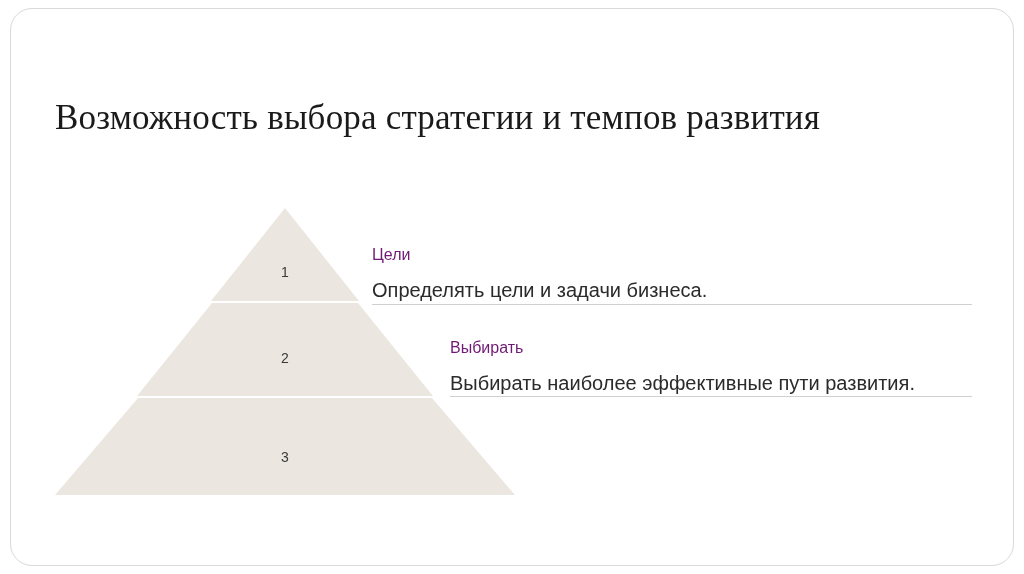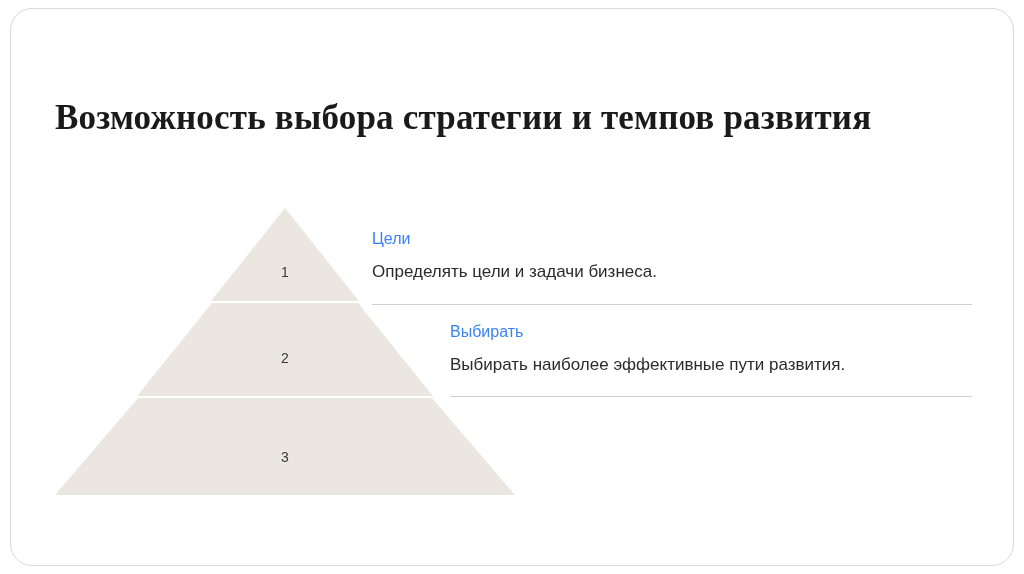--- a/index.html
+++ b/index.html
@@ -31,21 +31,21 @@
   }
   .slide-title {
     position: absolute;
     left: 55px;
     top: 72px;
     width: 830px;
     font-family: "Liberation Serif", serif;
     font-size: 35px;
     line-height: 1.32;
     color: #1a1a1a;
-    font-weight: bold;
+    font-weight: normal;
     letter-spacing: 0.2px;
   }
 
   
   .pyramid {
     position: absolute;
     left: 55px;
     top: 208px;
     width: 460px;
     height: 287px;
@@ -85,26 +85,27 @@
     top: 208px;
     width: 600px;
     height: 290px;
   }
   .entry {
     position: absolute;
     left: 0;
   }
   .entry .entry-title {
     font-size: 16px;
-    color: #3b82f6;
+    color: #701a75;
     font-family: "Liberation Sans", sans-serif;
     margin-bottom: 12px;
+    margin-top: 16px;
   }
   .entry .entry-desc {
-    font-size: 17px;
+    font-size: 20px;
     color: #2b2b2b;
     font-family: "Liberation Sans", sans-serif;
     line-height: 1.4;
   }
   .rule {
     position: absolute;
     height: 1px;
     background: #d0d0d0;
   }
   #entry-0 { top: 22px; left: 0px; }

